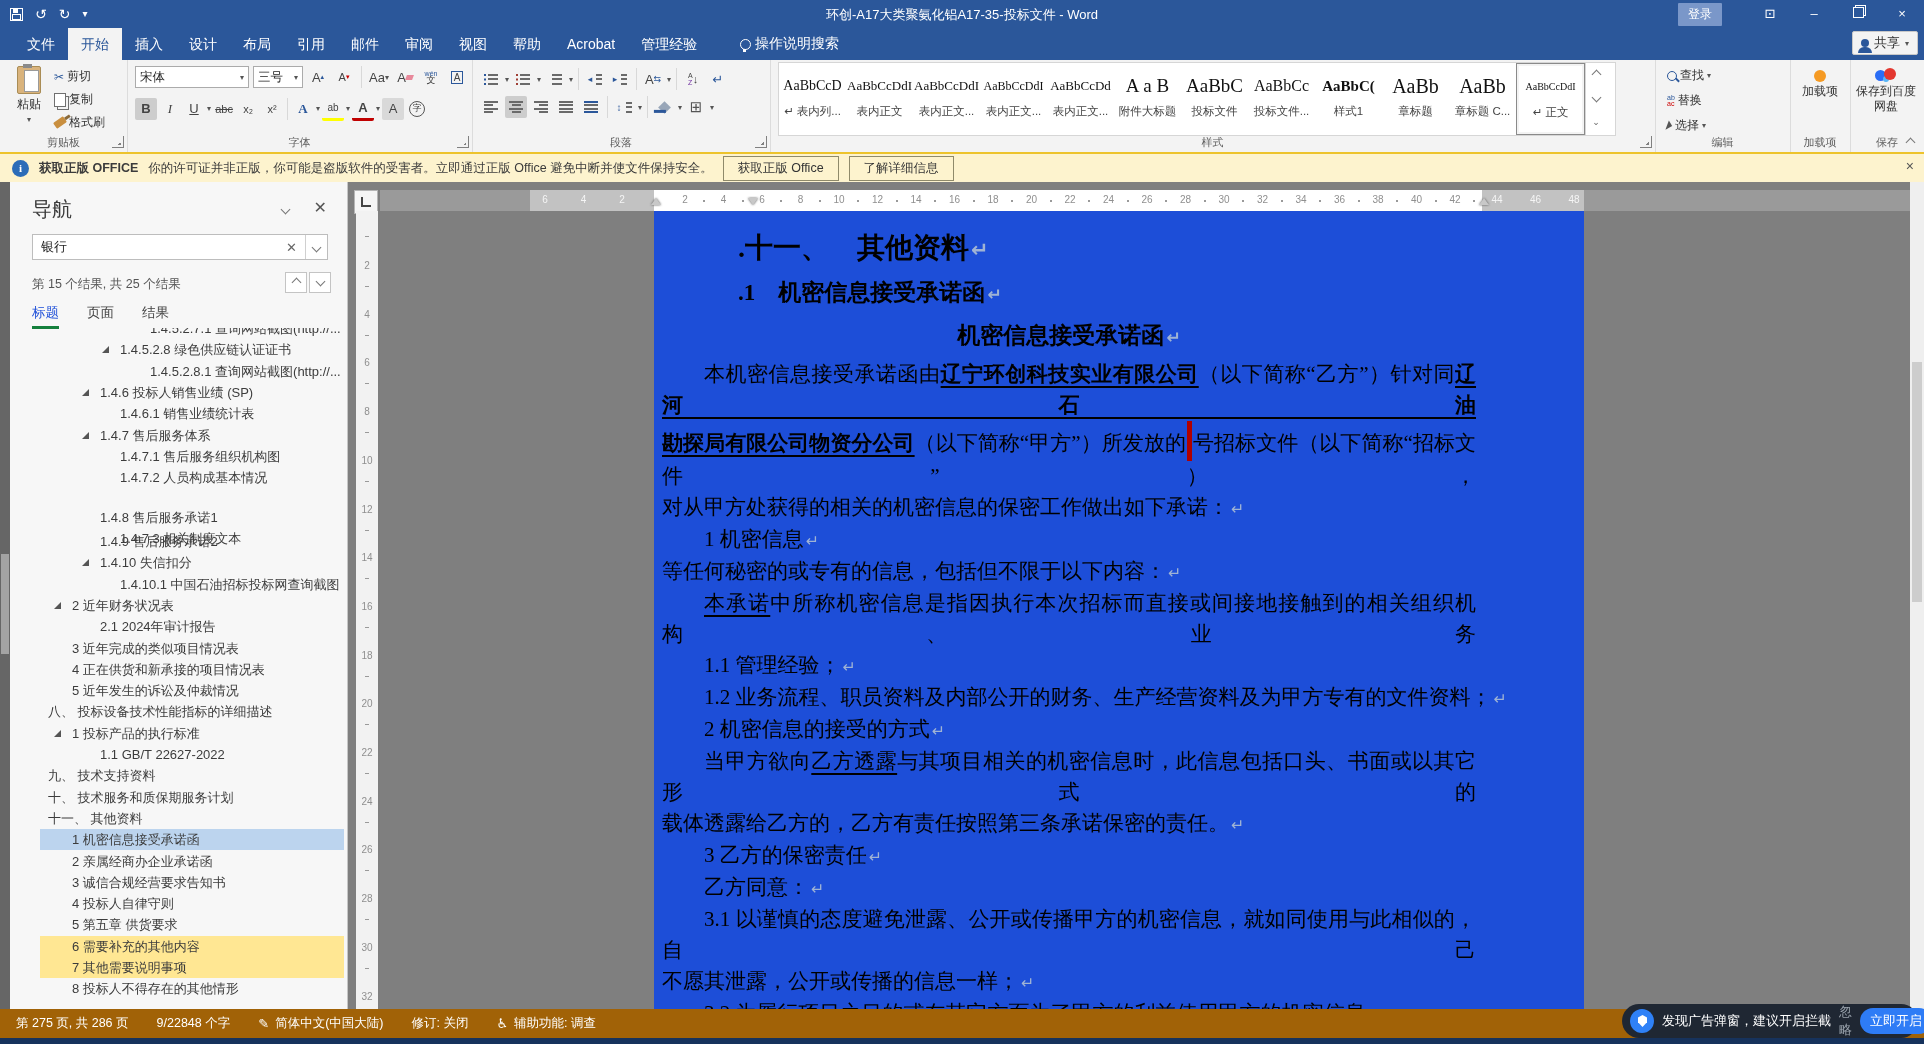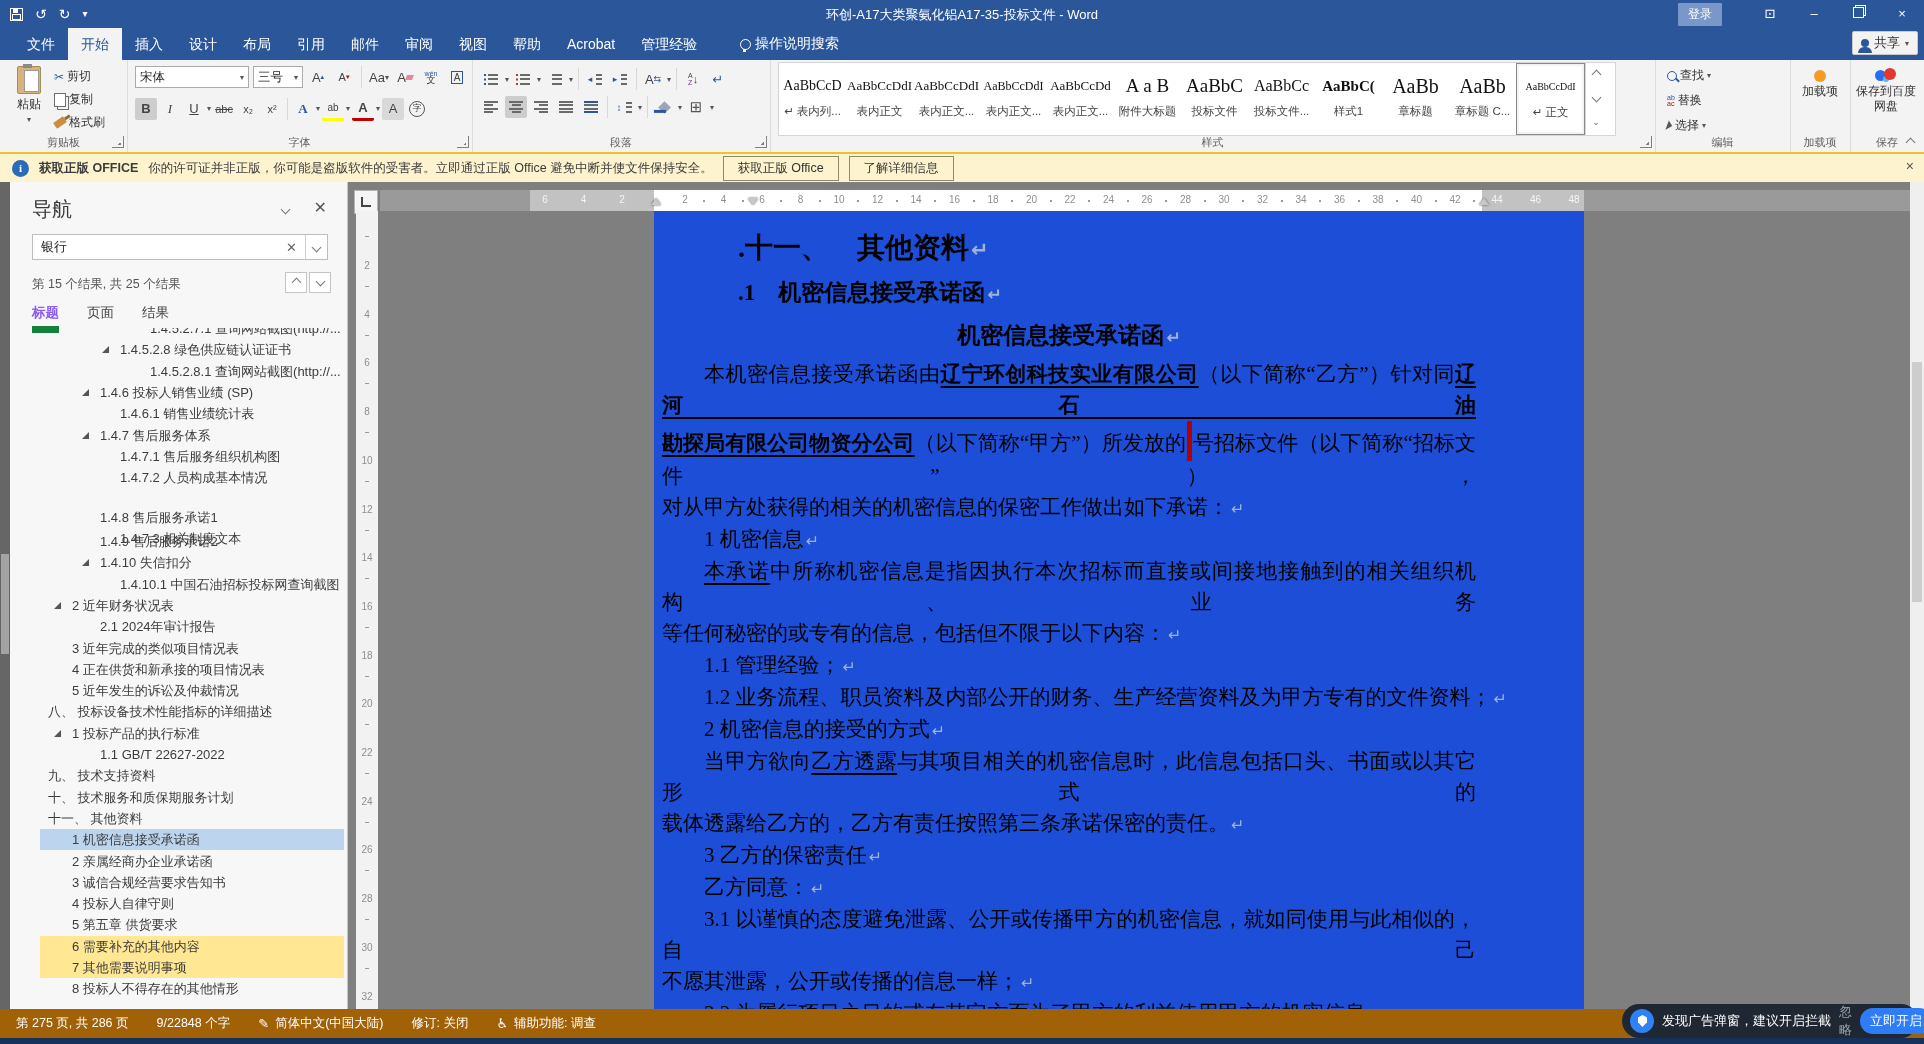--- a/index.html
+++ b/index.html
@@ -99,21 +99,21 @@
   #nav-close{position:absolute;right:20px;top:16px;font-size:16px;color:#555}
   #nav-search{position:absolute;left:22px;top:52px;width:296px;height:26px;background:#fff;border:1px solid #bdbdbd;
      display:flex;align-items:center;font-size:13px;color:#222;box-sizing:border-box}
   #nav-search .val{flex:1;padding-left:8px}
   #nav-search .sx{padding:0 8px;color:#666;font-size:13px}
   #nav-search .sdd{border-left:1px solid #d0d0d0;padding:0 7px;height:100%;display:flex;align-items:center}
   #nav-results{position:absolute;left:22px;top:94px;font-size:12.5px;color:#555}
   .resbtn{position:absolute;top:90px;width:20px;height:19px;background:#fff;border:1px solid #c4c4c4;
      display:flex;align-items:center;justify-content:center}
   #nav-tabs{position:absolute;left:22px;top:122px;display:flex;gap:28px;font-size:13.5px;color:#444}
-  #nav-tabs .ntab.active{color:#8b5cf6;border-bottom:7px solid #15803d;padding-bottom:4px;font-weight:bold}
+  #nav-tabs .ntab.active{color:#1d4ed8;border-bottom:3px solid #15803d;padding-bottom:4px;font-weight:normal}
   #nav-list{position:absolute;left:0;top:146px;right:0;bottom:0;overflow:hidden}
   .nrow{position:absolute;left:30px;right:3px;height:21px;line-height:21px;font-size:13px;color:#3c3c3c;
      white-space:nowrap;overflow:hidden}
   .nrow .tri{position:absolute;width:0;height:0;border-bottom:7px solid #555;border-left:7px solid transparent;top:7px}
   .nrow.hl-blue{background:#bcd4ee}
   .nrow.hl-yellow{background:#ffe793}
   
   #docarea{left:348px;top:182px;width:1576px;height:827px;background:#7f7f7f;overflow:hidden}
   #tabsel{position:absolute;left:6px;top:8px;width:22px;height:22px;background:#f5f5f5;border:1px solid #b5b5b5;
      display:flex;align-items:center;justify-content:center}
@@ -622,22 +622,22 @@
     </div>
   <div id="page">
     <div id="pagetext">
         <div class="dl h1"><span class="run">.十一、　其他资料</span><span class="pmark">↵</span></div>
         <div class="dl h2"><span class="run">.1　机密信息接受承诺函</span><span class="pmark">↵</span></div>
         <div class="dl doctitle"><span class="run">机密信息接受承诺函</span><span class="pmark">↵</span></div>
         <div class="dl body ind j"><span class="run">本机密信息接受承诺函由</span><span class="run b u">辽宁环创科技实业有限公司</span><span class="run">（以下简称“乙方”）针对同</span><span class="run b u">辽河石油</span></div>
         <div class="dl body j"><span class="run b u">勘探局有限公司物资分公司</span><span class="run">（以下简称“甲方”）所发放的</span><span class="revcursor"></span><span class="run">号招标文件（以下简称“招标文件”），</span></div>
         <div class="dl body"><span class="run">对从甲方处获得的相关的机密信息的保密工作做出如下承诺：</span><span class="pmark">↵</span></div>
         <div class="dl body ind"><span class="run">1 机密信息</span><span class="pmark">↵</span></div>
+        <div class="dl body"><span class="run">等任何秘密的或专有的信息，包括但不限于以下内容：</span><span class="pmark">↵</span></div>
         <div class="dl body ind j"><span class="run u">本承诺</span><span class="run">中所称机密信息是指因执行本次招标而直接或间接地接触到的相关组织机构、业务</span></div>
-        <div class="dl body"><span class="run">等任何秘密的或专有的信息，包括但不限于以下内容：</span><span class="pmark">↵</span></div>
         <div class="dl body ind"><span class="run">1.1 管理经验；</span><span class="pmark">↵</span></div>
         <div class="dl body ind"><span class="run">1.2 业务流程、职员资料及内部公开的财务、生产经营资料及为甲方专有的文件资料；</span><span class="pmark">↵</span></div>
         <div class="dl body ind"><span class="run">2 机密信息的接受的方式</span><span class="pmark">↵</span></div>
         <div class="dl body ind j"><span class="run">当甲方欲向</span><span class="run u">乙方透露</span><span class="run">与其项目相关的机密信息时，此信息包括口头、书面或以其它形式的</span></div>
         <div class="dl body"><span class="run">载体透露给乙方的，乙方有责任按照第三条承诺保密的责任。</span><span class="pmark">↵</span></div>
         <div class="dl body ind"><span class="run">3 乙方的保密责任</span><span class="pmark">↵</span></div>
         <div class="dl body ind"><span class="run">乙方同意：</span><span class="pmark">↵</span></div>
         <div class="dl body ind j"><span class="run">3.1 以谨慎的态度避免泄露、公开或传播甲方的机密信息，就如同使用与此相似的，自己</span></div>
         <div class="dl body"><span class="run">不愿其泄露，公开或传播的信息一样；</span><span class="pmark">↵</span></div>
         <div class="dl body ind"><span class="run">3.2 为履行项目之目的或在其它方面为了甲方的利益使用甲方的机密信息。</span><span class="pmark">↵</span></div>

